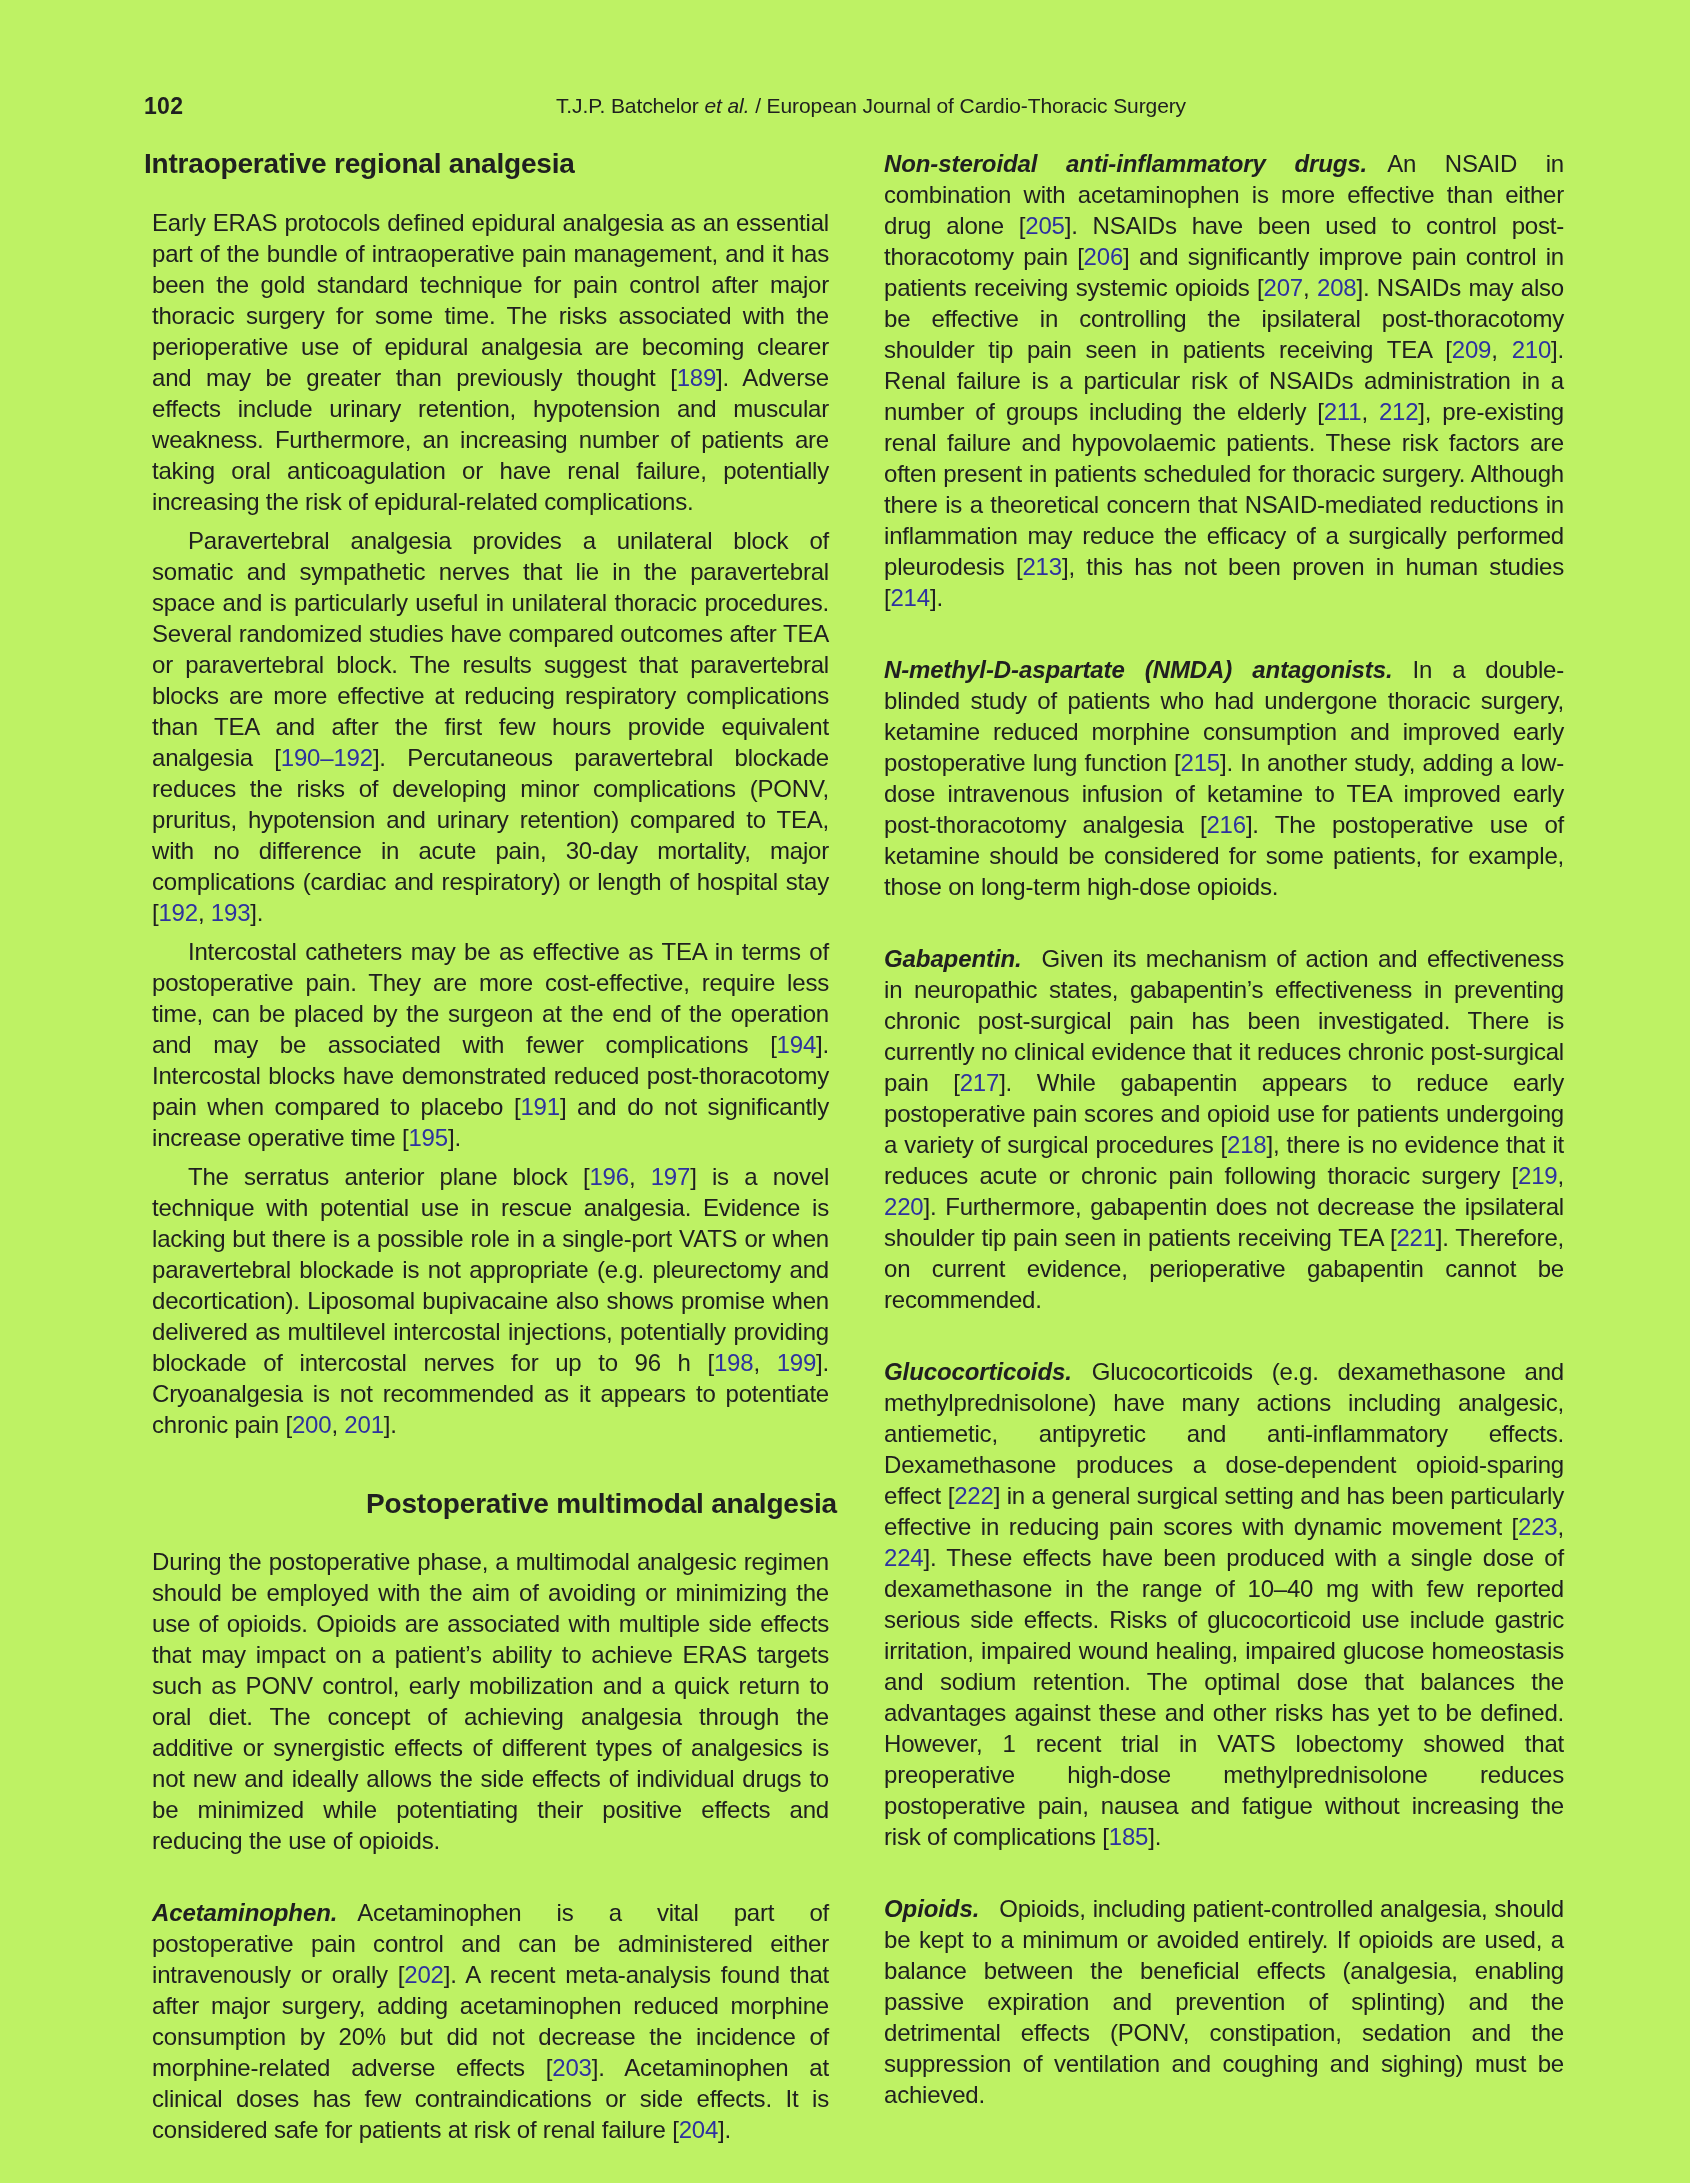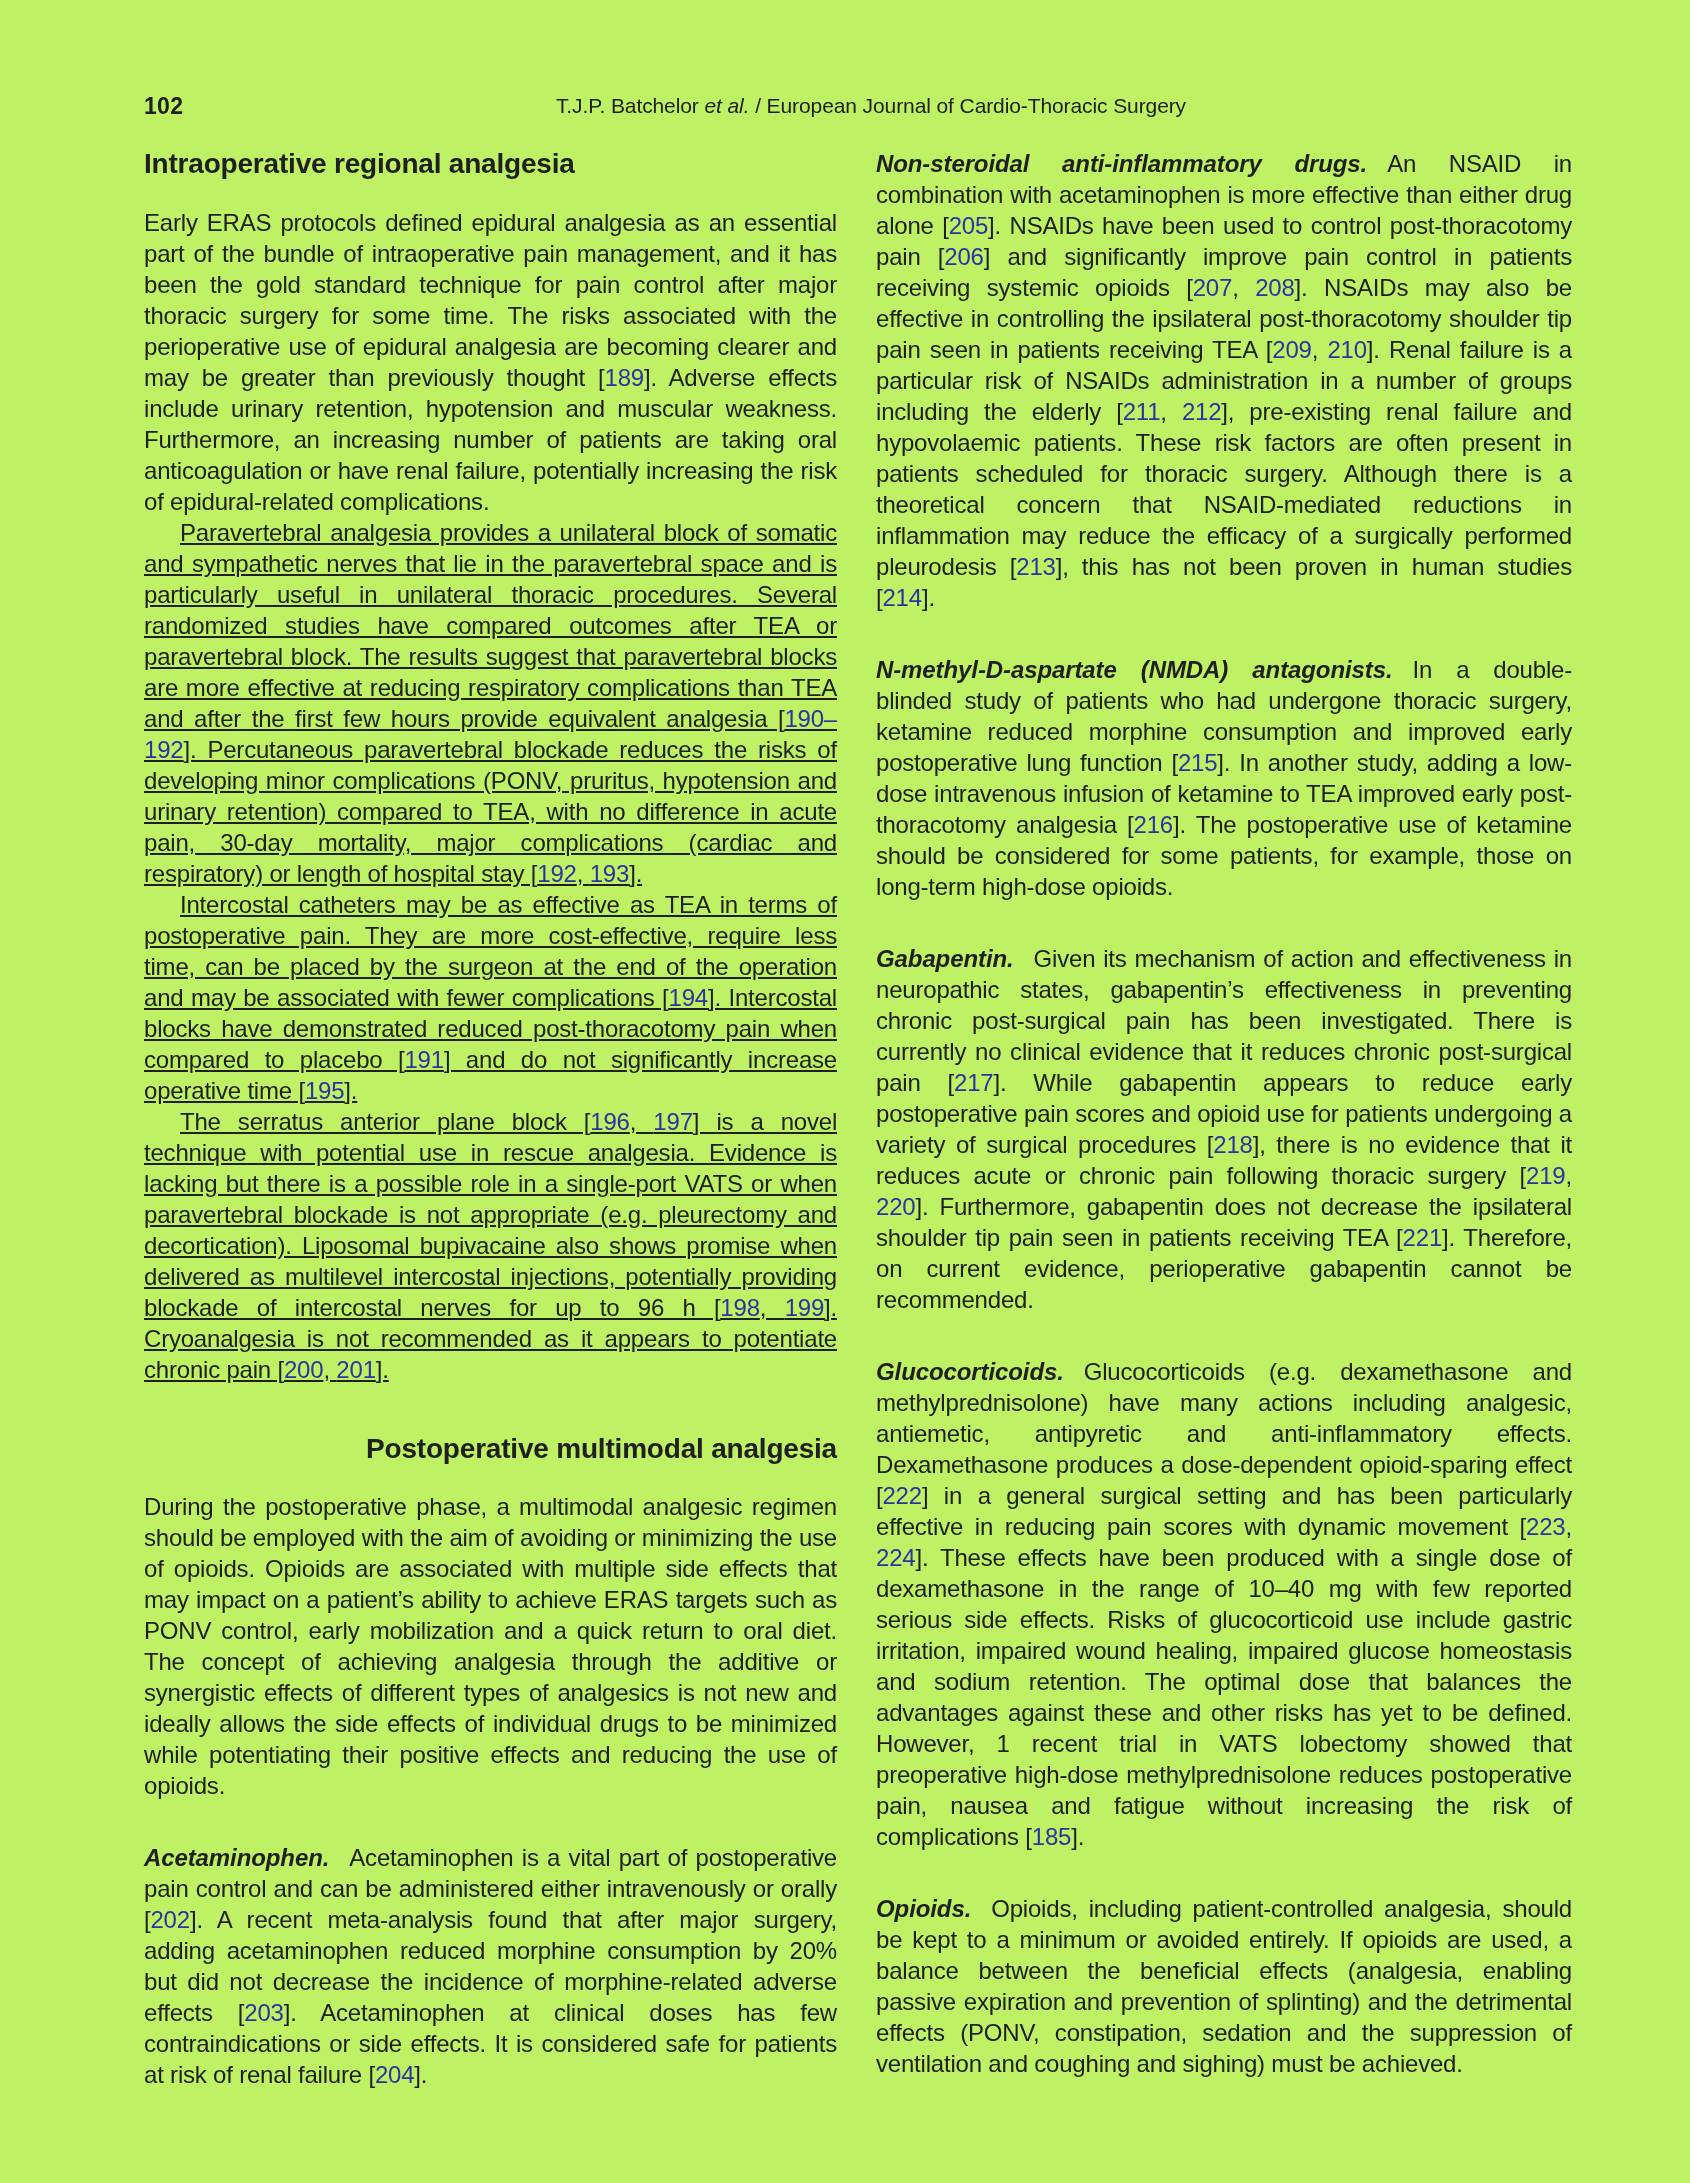--- a/index.html
+++ b/index.html
@@ -39,27 +39,27 @@
   .col-right { left: 876px; width: 696px; }
   .col h2 {
     font-size: 28px;
     line-height: 32px;
     font-weight: bold;
     margin: 0 0 26.5px 0;
     letter-spacing: -0.2px;
   }
   .col h2:not(:first-child) { margin-top: 48px; text-align: right; }
   .para {
-    margin: 0;
+    margin: 8px;
     font-size: 24px;
     line-height: 31px;
     text-align: justify;
     letter-spacing: -0.2px;
   }
-  .para.indent { text-indent: 36px; text-decoration: underline; }
+  .para.indent { text-indent: 36px; }
   .para.subsection { margin-top: 41px; }
   .col .para.subsection:first-child { margin-top: 0; }
   .run-in {
     font-weight: bold;
     font-style: italic;
     margin-right: 20px;
     letter-spacing: -0.1px;
   }
   .cite { color: var(--cite, #2e32a0); }
   em { font-style: italic; }

